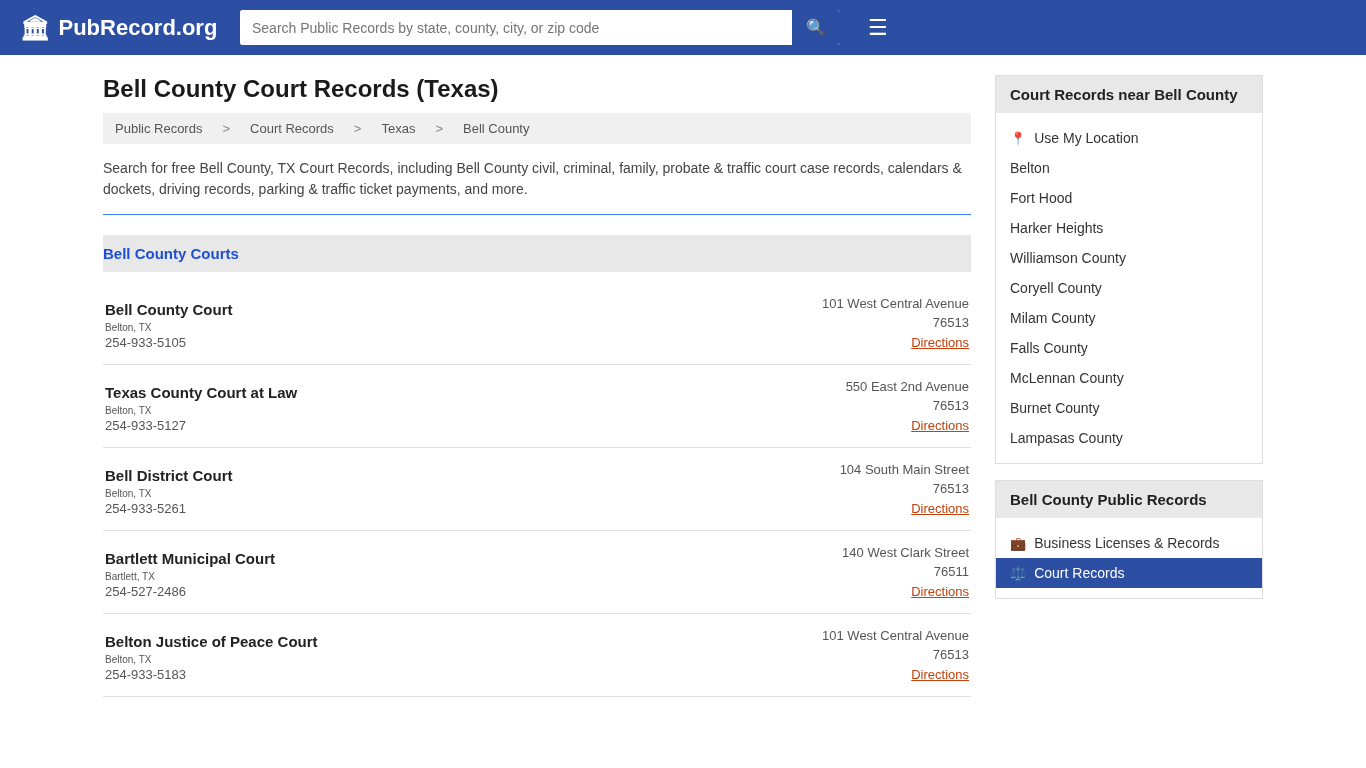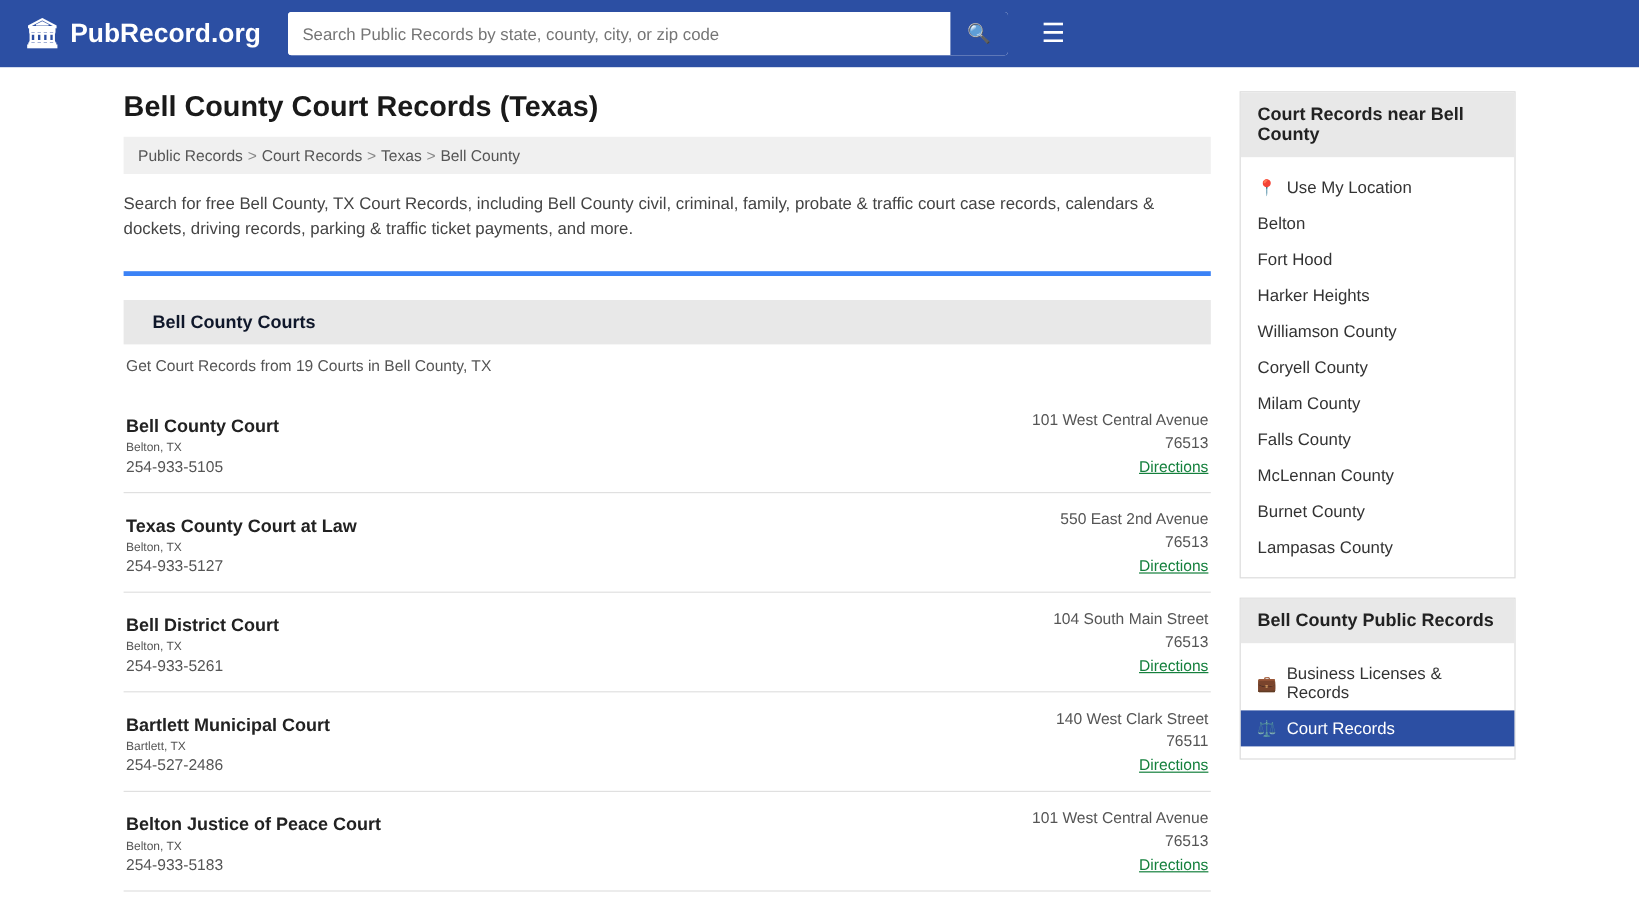--- a/index.html
+++ b/index.html
@@ -64,66 +64,66 @@
       max-width: 1200px;
       margin: 0 auto;
       padding: 20px 20px;
       display: flex;
       gap: 24px;
     }
     .content {
       flex: 1;
     }
     .sidebar {
-      width: 230px;
+      width: 268px;
       flex-shrink: 0;
     }
 
     
     .page-title {
       font-size: 24px;
       font-weight: bold;
       color: #1a1a1a;
       margin-bottom: 10px;
     }
 
     
     .breadcrumb {
       background: #f0f0f0;
       padding: 8px 12px;
       font-size: 13px;
       color: #555;
       display: flex;
       align-items: center;
-      gap: 4px;
+      gap: 20px;
       margin-bottom: 14px;
     }
     .breadcrumb a {
       color: #555;
       text-decoration: none;
     }
     .breadcrumb .sep { color: #888; }
 
     
     .description {
       font-size: 14px;
       color: #444;
       line-height: 1.5;
       margin-bottom: 18px;
-      border-bottom: 4px solid #3b82f6;
-      padding-bottom: 25px;
+      border-bottom: 1px solid #3b82f6;
+      padding-bottom: 14px;
     }
 
     
     .section-heading {
       background: #e8e8e8;
-      padding: 10px 24px;
+      padding: 10px 0;
       font-weight: bold;
       font-size: 15px;
-      color: #0f172a;
+      color: #1d4ed8;
       margin-bottom: 10px;
       margin-top: 20px;
     }
     .section-subtext {
       font-size: 13px;
       color: #555;
       margin-bottom: 16px;
       padding: 0 2px;
     }
 
@@ -153,21 +153,21 @@
     .court-address {
       text-align: right;
       min-width: 200px;
     }
     .court-address .addr-line {
       font-size: 13px;
       color: #555;
       margin-bottom: 4px;
     }
     .court-address .directions-link {
-      color: #15803d;
+      color: #c2410c;
       cursor: pointer;
       font-size: 13px;
     }
 
     
     .sidebar-box {
       border: 1px solid #ddd;
       margin-bottom: 16px;
     }
     .sidebar-box-title {
@@ -228,21 +228,20 @@
       <a href="#">Court Records</a>
       <span class="sep">&gt;</span>
       <a href="#">Texas</a>
       <span class="sep">&gt;</span>
       <a href="#">Bell County</a>
     </nav>
 
     <p class="description">Search for free Bell County, TX Court Records, including Bell County civil, criminal, family, probate &amp; traffic court case records, calendars &amp; dockets, driving records, parking &amp; traffic ticket payments, and more.</p>
 
     <div class="section-heading">Bell County Courts</div>
-    <p class="section-subtext">Get Court Records from 19 Courts in Bell County, TX</p>
 
     <div id="courts-list">
         <div class="court-entry">
       <div class="court-info">
         <div class="court-name">Bell County Court</div>
         <div class="court-location">Belton, TX</div>
         <div class="court-phone">254-933-5105</div>
       </div>
       <div class="court-address">
         <div class="addr-line">101 West Central Avenue</div>

